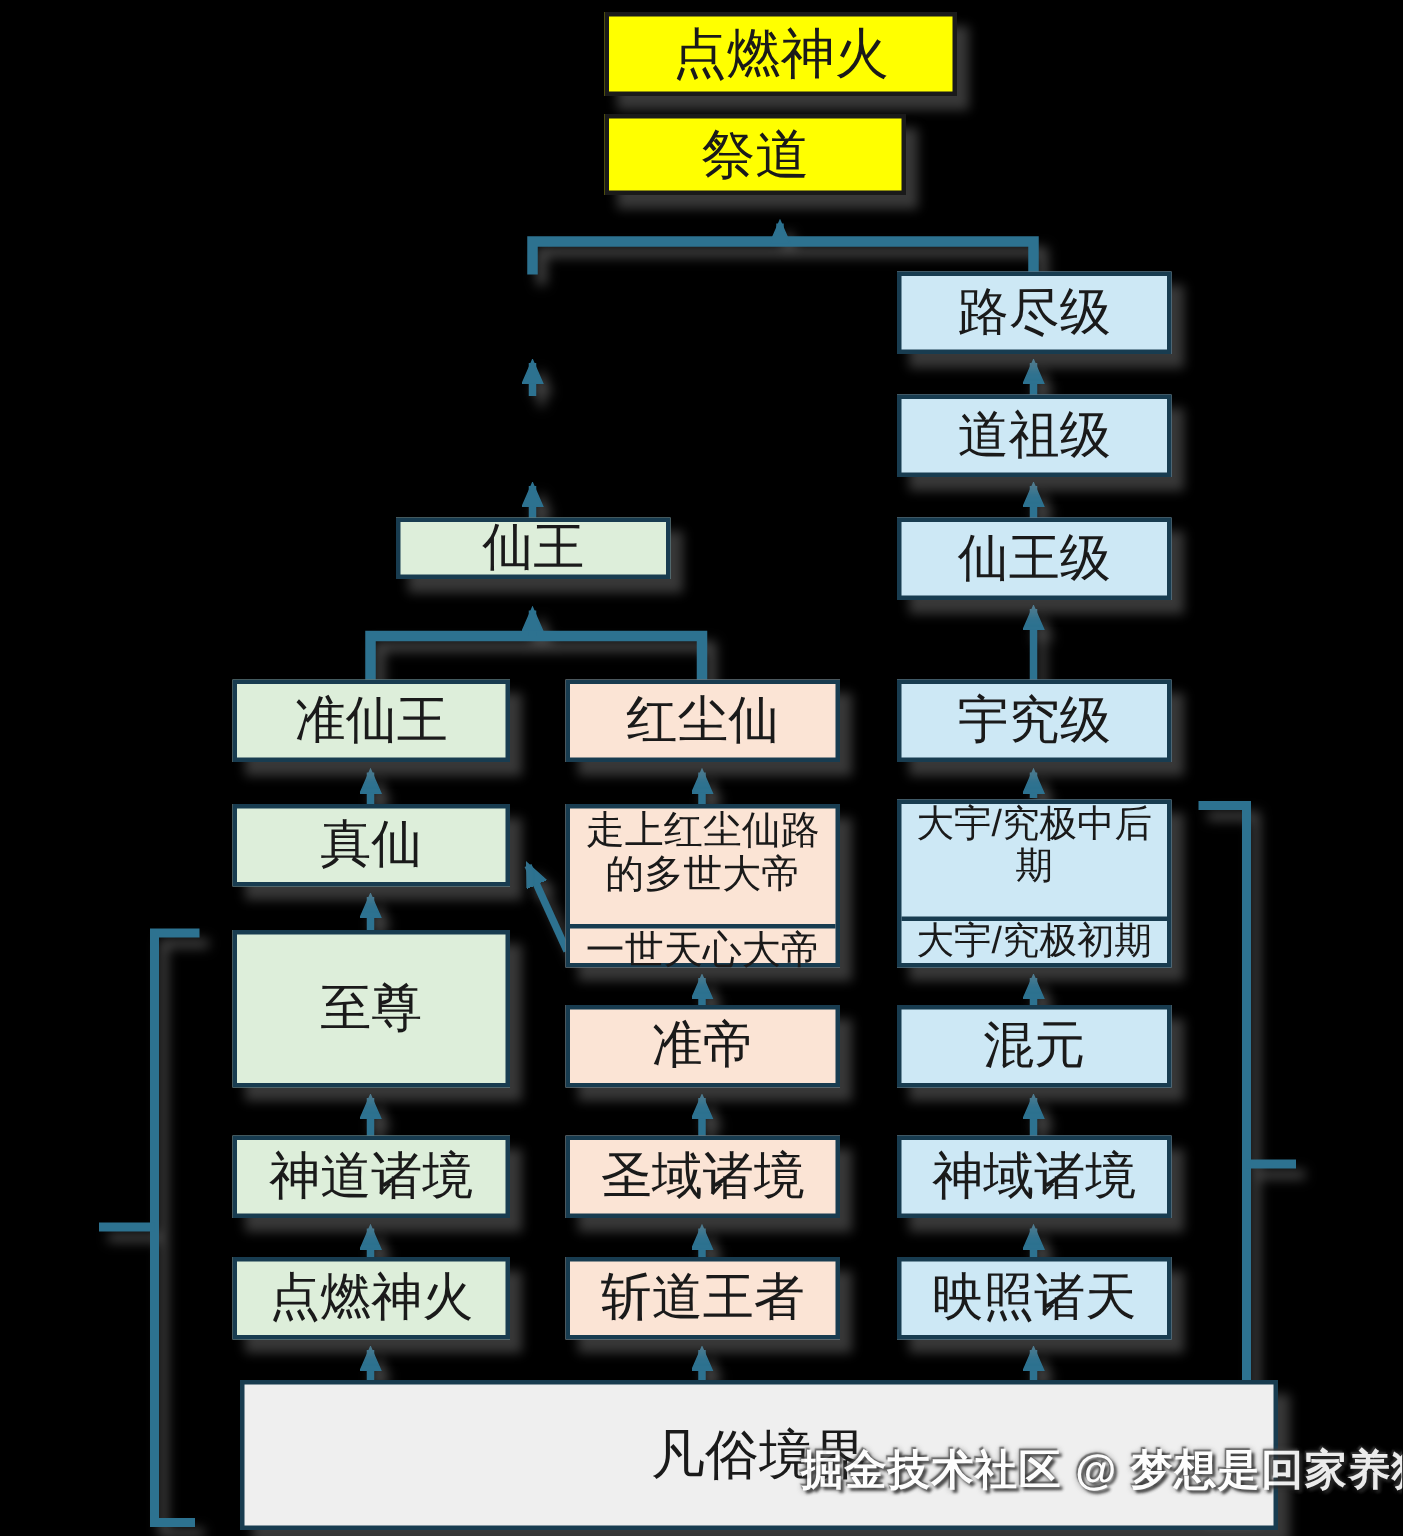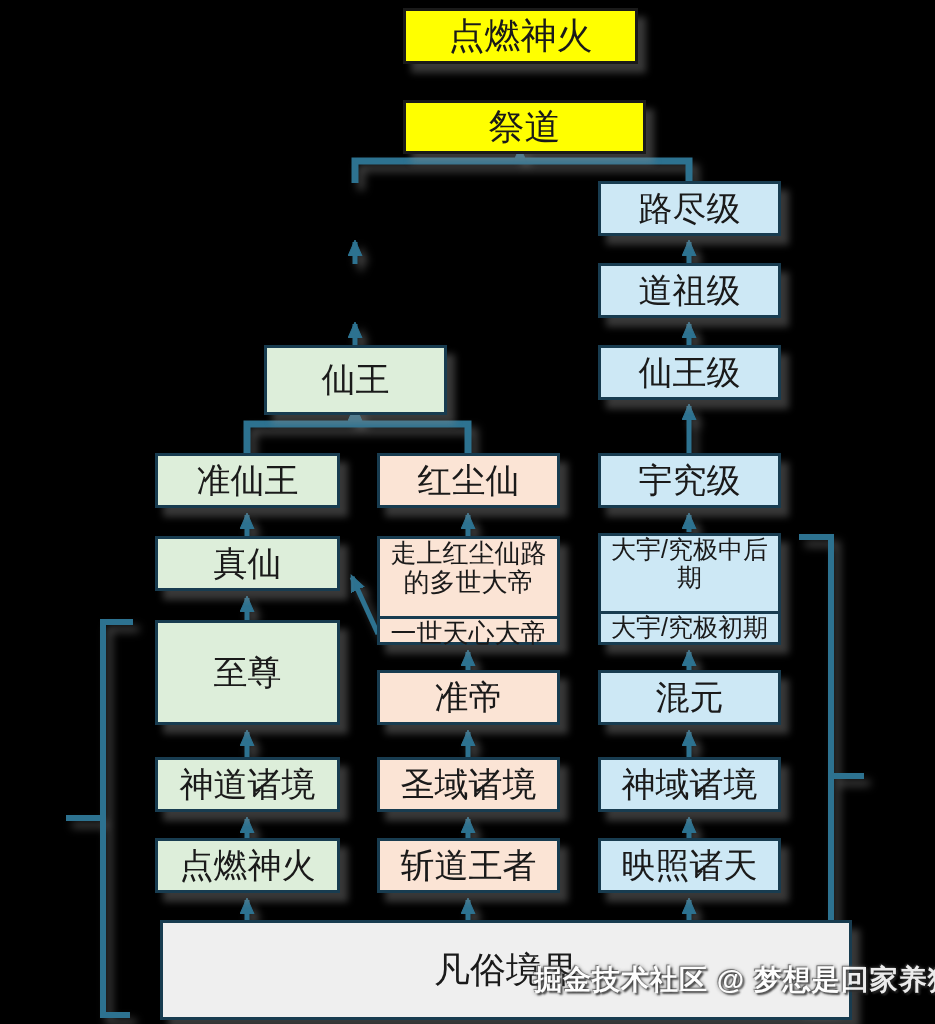--- a/index.html
+++ b/index.html
@@ -79,23 +79,23 @@
 
     <path class="w5" d="M378,634 L352,577" marker-end="url(#arw)"></path>
 
     <path class="w6" d="M133,622 L103,622 L103,1015 L130,1015"></path>
     <path class="w6" d="M103,818 L66,818"></path>
     <path class="w6" d="M799,537 L831,537 L831,1006 L797,1006"></path>
     <path class="w6" d="M831,776 L864,776"></path>
   </svg>
 
   <div class="box yellow" style="left:403px;top:8px;width:235px;height:56px">点燃神火</div>
-  <div class="box yellow" style="left:403px;top:100px;width:243px;height:54px">祭道</div>
+  <div class="box yellow" style="left:403px;top:76px;width:201px;height:54px">祭道</div>
 
-  <div class="box green" style="left:264px;top:345px;width:183px;height:70px">仙王</div>
+  <div class="box green" style="left:264px;top:345px;width:183px;height:41px">仙王</div>
 
   <div class="box blue" style="left:598px;top:181px;width:183px;height:55px">路尽级</div>
   <div class="box blue" style="left:598px;top:263px;width:183px;height:55px">道祖级</div>
   <div class="box blue" style="left:598px;top:345px;width:183px;height:55px">仙王级</div>
 
   <div class="box green" style="left:155px;top:453px;width:185px;height:55px">准仙王</div>
   <div class="box pink" style="left:377px;top:453px;width:183px;height:55px">红尘仙</div>
   <div class="box blue" style="left:598px;top:453px;width:183px;height:55px">宇究级</div>
 
   <div class="box green" style="left:155px;top:536px;width:185px;height:55px">真仙</div>

